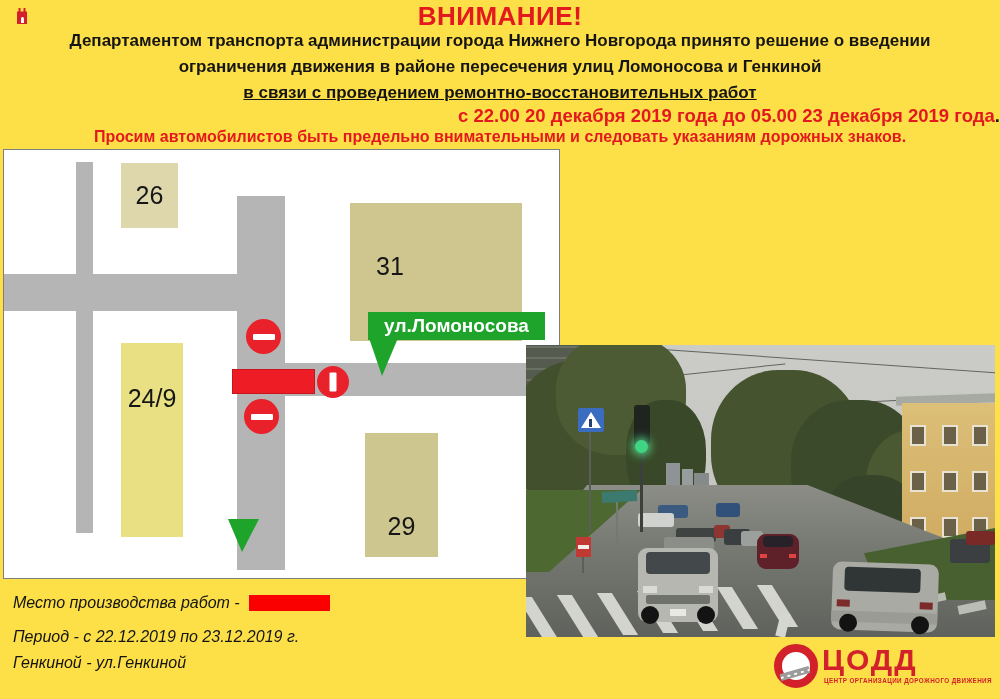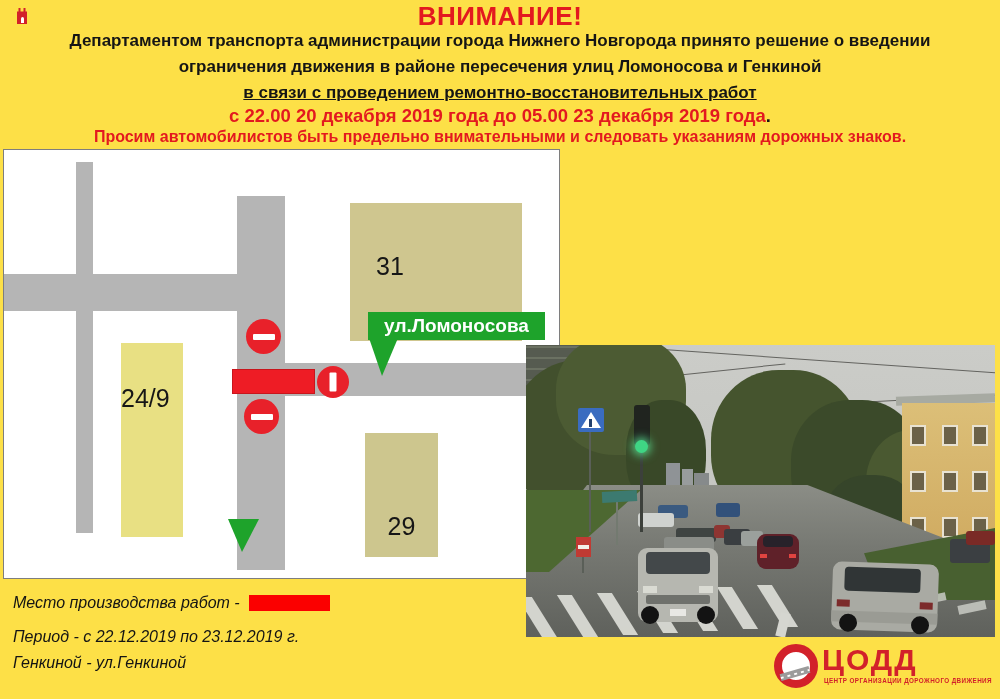--- a/index.html
+++ b/index.html
@@ -6,41 +6,41 @@
   .page{position:relative;width:1000px;height:699px;background:#fde047;overflow:hidden;
         font-family:"Liberation Sans","DejaVu Sans",sans-serif;}
 
   
   .h-title{position:absolute;top:1px;left:0;width:100%;text-align:center;
            font-size:26px;font-weight:bold;color:#e3191f;letter-spacing:.5px;}
   .h-line{position:absolute;left:0;width:100%;text-align:center;font-weight:bold;color:#151515;}
   .h-l1{top:31px;font-size:17px;}
   .h-l2{top:57px;font-size:17px;}
   .h-l3{top:83px;font-size:17px;text-decoration:underline;}
-  .h-date{top:105px;font-size:18.5px;color:#e3191f;}
+  .h-date{top:105px;font-size:18.5px;color:#e3191f;text-align:right;}
   .h-date .dot{color:#151515;}
   .h-caution{top:128px;font-size:16px;color:#e3191f;}
 
   
   .map{position:absolute;left:3px;top:149px;width:557px;height:430px;
        border:1px solid #7e7e7e;background:#fff;box-sizing:border-box;}
   .road{position:absolute;background:#b5b5b5;}
   .r1{left:72px;top:12px;width:17px;height:371px;}
   .r2{left:0;top:124px;width:281px;height:37px;}
   .r3{left:233px;top:46px;width:48px;height:374px;}
   .r4{left:281px;top:213px;width:276px;height:33px;}
   .bld{position:absolute;}
   .b26{left:117px;top:13px;width:57px;height:65px;background:#ddd7ab;}
   .b31{left:346px;top:53px;width:172px;height:138px;background:#cfc68f;}
   .b249{left:117px;top:193px;width:62px;height:194px;background:#e8e083;}
   .b29{left:361px;top:283px;width:73px;height:124px;background:#cdc68e;}
   .bnum{position:absolute;font-size:25px;color:#161616;}
   .n26{left:0;right:0;top:18px;text-align:center;}
   .n31{left:26px;top:49px;}
-  .n249{left:0;right:0;top:41px;}
+  .n249{left:0;right:0;top:41px;text-align:center;}
   .n29{left:0;right:0;top:72px;text-align:center;margin-top:7px;}
   .street-label{position:absolute;background:#1ea32b;color:#fff;font-weight:bold;
                 font-size:19px;display:flex;align-items:center;justify-content:center;}
   .lom{left:364px;top:162px;width:177px;height:28px;}
   .gen{left:120px;top:340px;width:137px;height:31px;}
   .pointer{position:absolute;width:0;height:0;}
   .lom-p{left:365px;top:188px;border-left:13px solid transparent;
          border-right:16px solid transparent;border-top:38px solid #1ea32b;}
   .gen-p{left:224px;top:369px;border-left:14px solid transparent;
          border-right:17px solid transparent;border-top:33px solid #1ea32b;}
@@ -128,20 +128,23 @@
     <div class="h-line h-date"><span>с 22.00 20 декабря 2019 года до 05.00 23 декабря 2019 года</span><span class="dot">.</span></div>
     <div class="h-line h-caution">Просим автомобилистов быть предельно внимательными и следовать указаниям дорожных знаков.</div>
   </div>
 
   <div class="map">
     <div class="road r1"></div>
     <div class="road r2"></div>
     <div class="road r3"></div>
     <div class="road r4"></div>
 
+    <div class="bld b26">
+      <span class="bnum n26">26</span>
+    </div>
     <div class="bld b31">
       <span class="bnum n31">31</span>
     </div>
     <div class="bld b249">
       <span class="bnum n249">24/9</span>
     </div>
     <div class="bld b29">
       <span class="bnum n29">29</span>
     </div>
 

